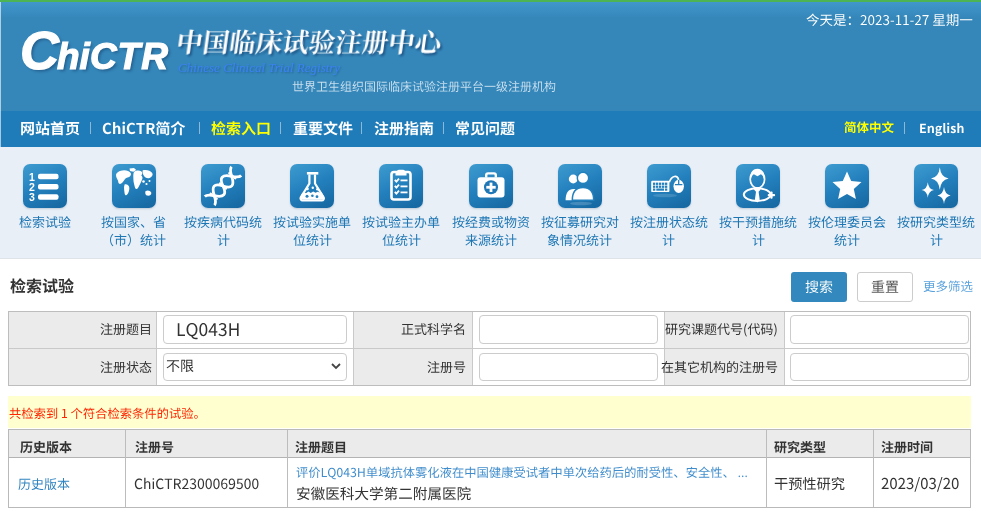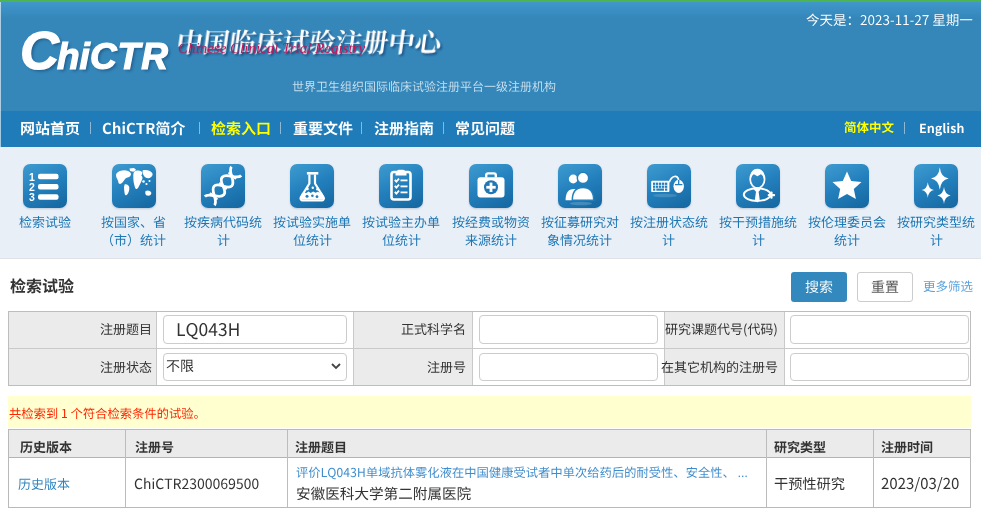--- a/index.html
+++ b/index.html
@@ -13,21 +13,21 @@
       <use href="#g2" x="2000"></use>
       <use href="#g3" x="3000"></use>
       <use href="#g4" x="4000"></use>
       <use href="#g5" x="5000"></use>
       <use href="#g6" x="6000"></use>
       <use href="#g7" x="7000"></use>
       <use href="#g0" x="8000"></use>
       <use href="#g8" x="9000"></use>
     </g>
   </svg>
-<div class="abs" style="left:178px;top:40px;color:#be185d;font-style:italic;font-family:'Liberation Serif',serif;font-size:15px;text-shadow:1px 1px 2px rgba(0,20,60,.3);white-space:nowrap">Chinese Clinical Trial Registry</div>
+<div class="abs" style="left:178px;top:60px;color:#3b82f6;font-style:italic;font-family:'Liberation Serif',serif;font-size:13px;text-shadow:1px 1px 2px rgba(0,20,60,.3);white-space:nowrap">Chinese Clinical Trial Registry</div>
 <svg class="t" style="left:292.0px;top:80.0px;" width="264" height="15" viewBox="0 0 264 15">
     <g transform="translate(0,11) scale(0.012000,-0.012000)" fill="#c9dfee">
       <use href="#g9"></use>
       <use href="#g10" x="1000"></use>
       <use href="#g11" x="2000"></use>
       <use href="#g12" x="3000"></use>
       <use href="#g13" x="4000"></use>
       <use href="#g14" x="5000"></use>
       <use href="#g15" x="6000"></use>
       <use href="#g16" x="7000"></use>

